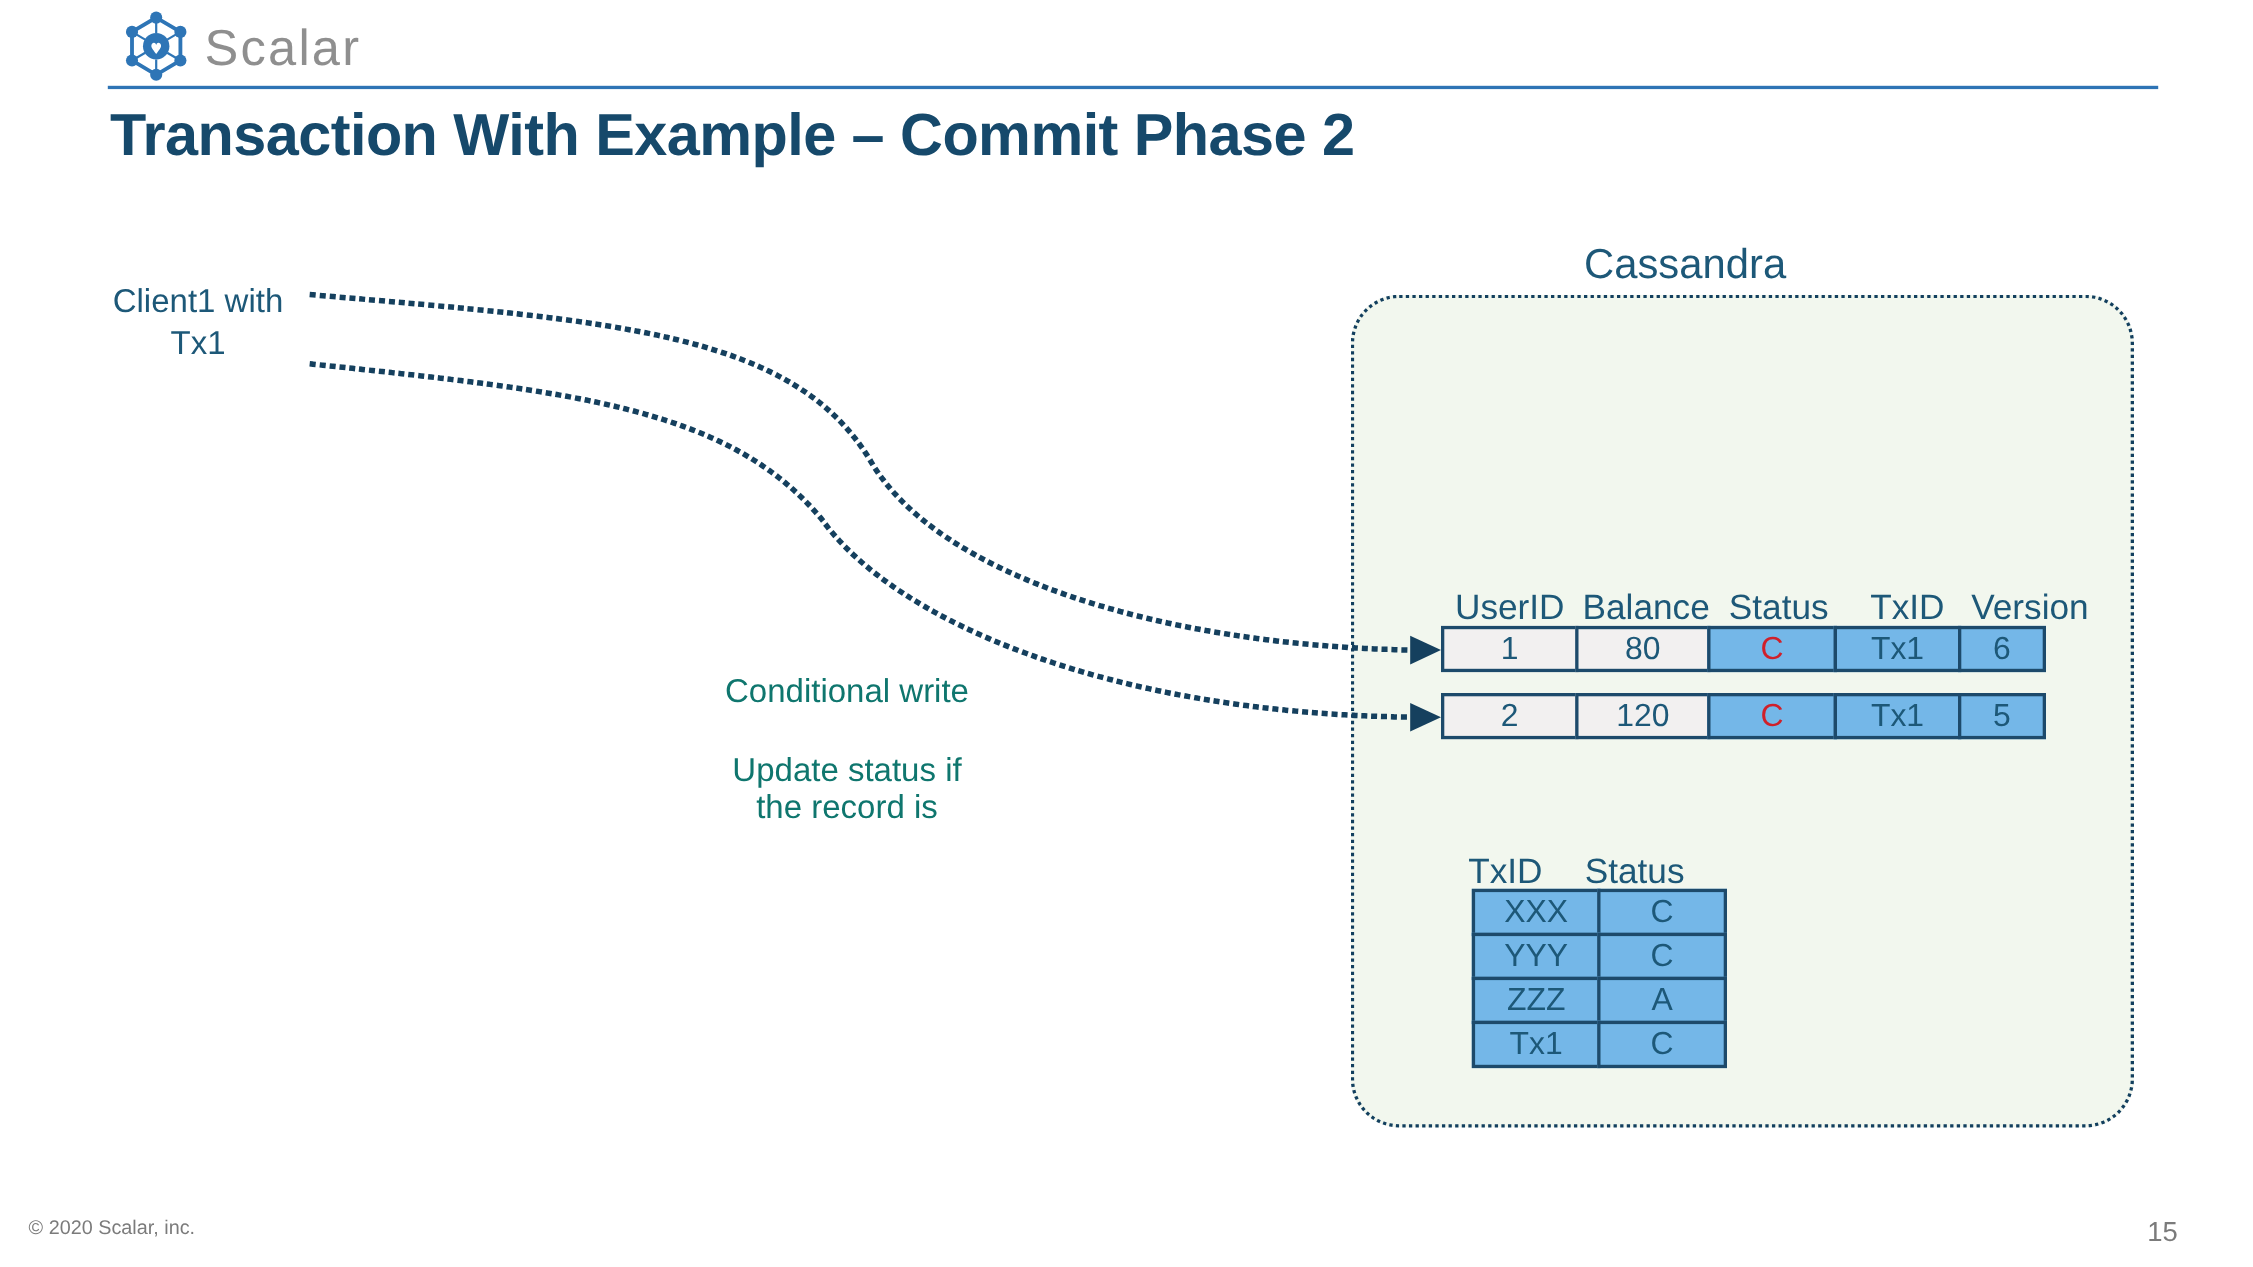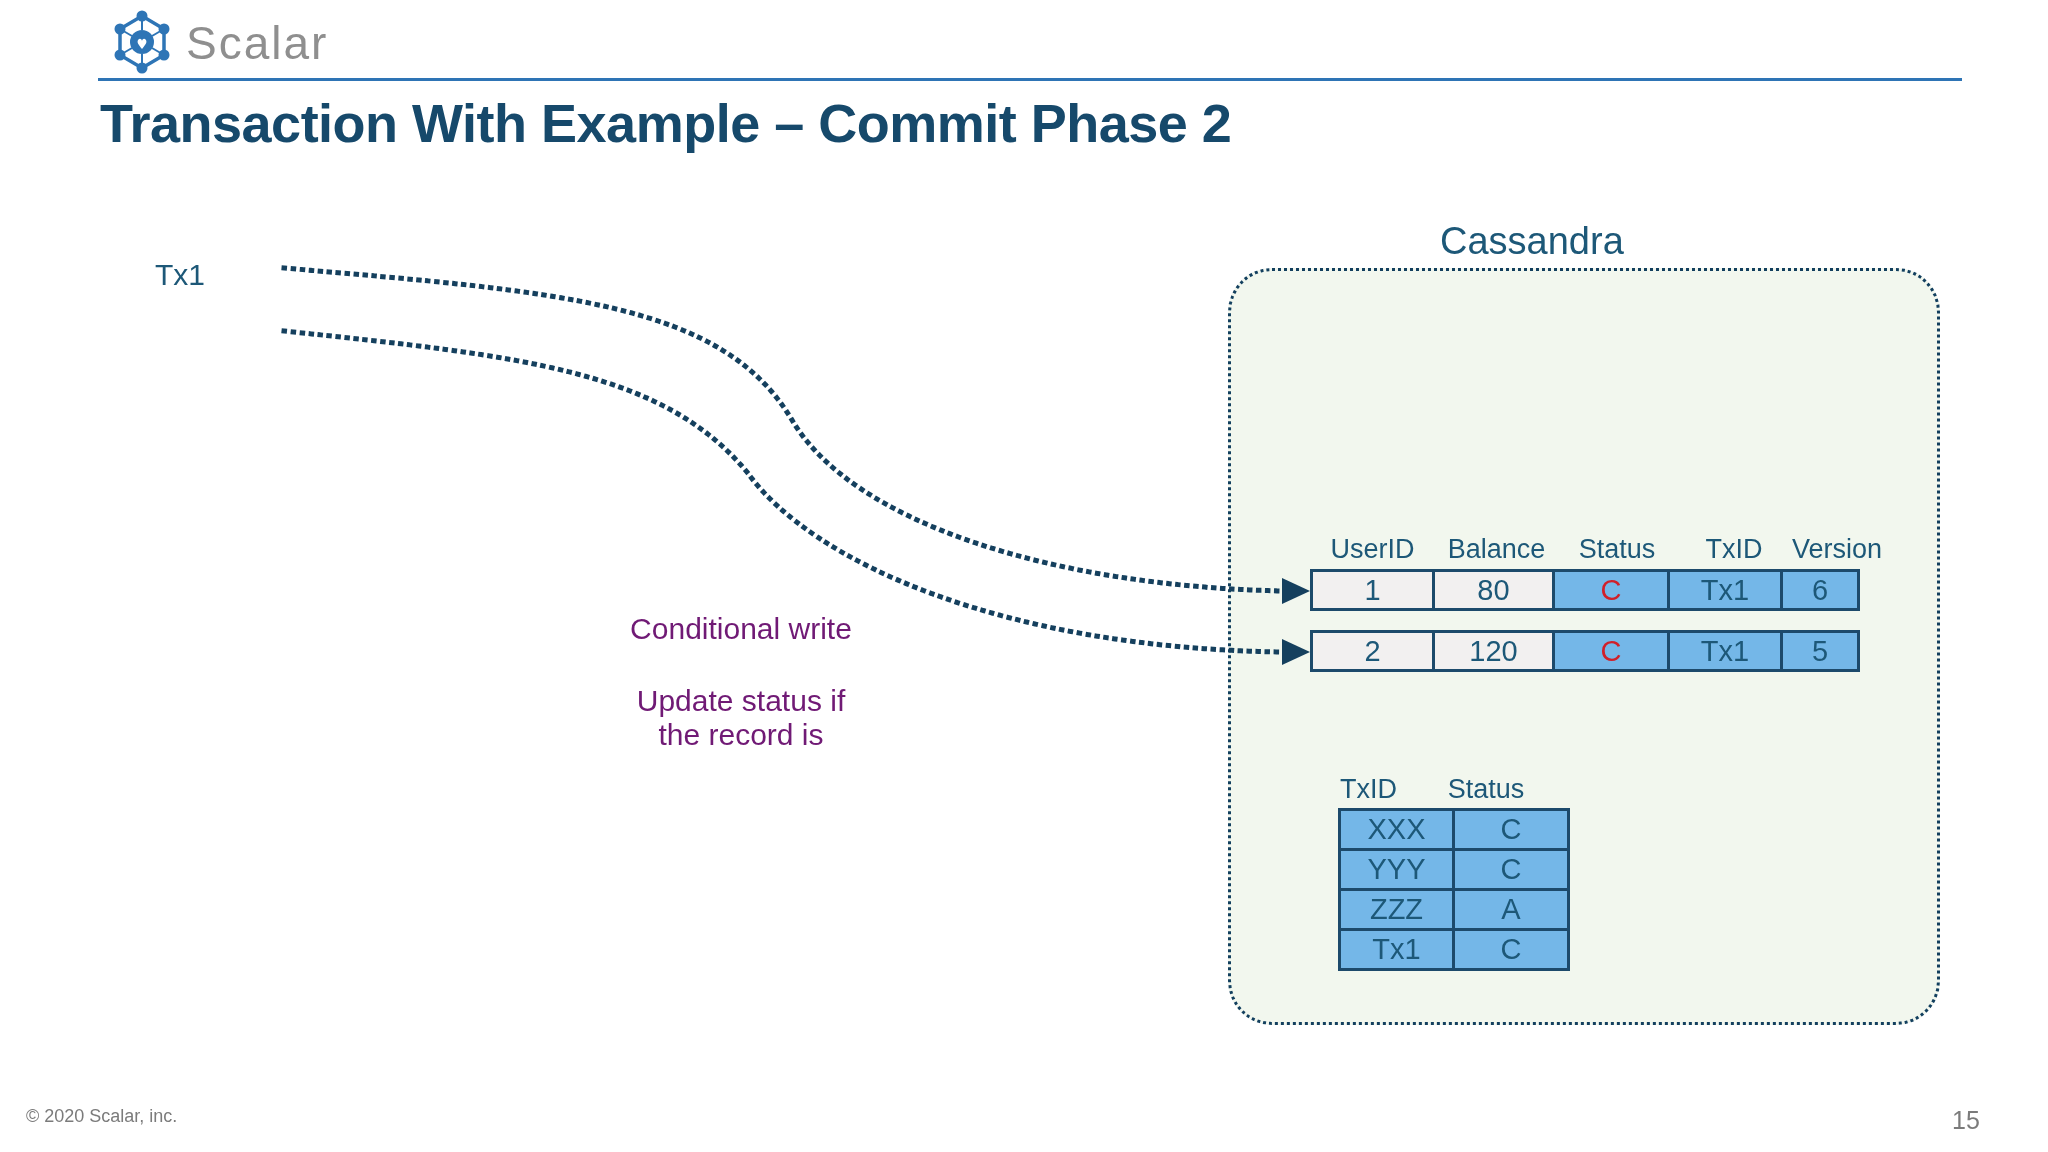--- a/index.html
+++ b/index.html
@@ -26,37 +26,37 @@
     white-space:nowrap;
   }
   
   .client-label{
     position:absolute;left:55px;top:256px;width:250px;
     text-align:center;font-size:30px;line-height:38px;color:#1d5878;
   }
   
   .arrows-svg{position:absolute;left:0;top:0;width:2048px;height:1152px;z-index:2;}
   
-  .annot{position:absolute;width:420px;left:531px;text-align:center;
-    font-size:30px;color:#701a75;line-height:34px;z-index:3;}
+  .annot{position:absolute;width:420px;left:560px;text-align:center;
+    font-size:30px;color:#0f766e;line-height:34px;z-index:3;}
   .annot.cond{top:612px;}
   .annot.update{top:684px;}
   
   .cassandra-label{
     position:absolute;left:1440px;top:220px;width:320px;
     font-size:38px;color:#1d5878;z-index:3;
   }
   .cassandra-box{
     position:absolute;left:1228px;top:268px;width:712px;height:757px;
     box-sizing:border-box;
     border:3px dotted #123f5e;border-radius:44px;
     background:#f2f7ee;z-index:1;
   }
   
-  .tbl-headers{position:absolute;display:flex;z-index:3;color:#1d5878;font-size:27px;}
+  .tbl-headers{position:absolute;display:flex;z-index:3;color:#1d5878;font-size:32px;}
   .tbl-headers span{display:block;text-align:center;}
   .acct-headers{left:1310px;top:534px;}
   .tx-headers{left:1310px;top:774px;}
 
   .tbl-row{position:absolute;display:flex;height:42px;z-index:3;}
   .tbl-row .cell{
     box-sizing:border-box;height:100%;
     border:3px solid #1d4a6b;margin-left:-3px;
     display:flex;align-items:center;justify-content:center;
     font-size:29px;color:#1d5878;
@@ -100,20 +100,21 @@
     <circle cx="10" cy="45" r="5.5" fill="#2e75b6"></circle>
     <circle cx="10" cy="19" r="5.5" fill="#2e75b6"></circle>
     <circle cx="32" cy="32" r="12" fill="#2e75b6"></circle>
     <path d="M32 39 C28.5 34.5 26.5 32.5 28.2 29.8 C30 27.5 32 29.5 32 31.2 C32 29.5 34 27.5 35.8 29.8 C37.5 32.5 35.5 34.5 32 39 Z" fill="#ffffff"></path>
   </svg>
   <div class="brand">Scalar</div>
   <div class="header-rule"></div>
   <div class="title">Transaction With Example – Commit Phase 2</div>
 
   <div class="client-label">
+    <div>Client1 with</div>
     <div>Tx1</div>
   </div>
 
   <svg class="arrows-svg" viewBox="0 0 2048 1152">
     <path d="M284,268 C560,292 722,302 792,420 C852,522 1050,586 1282,591" fill="none" stroke="#15405e" stroke-width="5" stroke-dasharray="0.5 8.5" stroke-linecap="square"></path>
     <polygon points="1310,591 1282,578 1282,604" fill="#15405e"></polygon>
     <path d="M284,331 C520,356 662,370 747,472 C812,563 1004,648 1282,652" fill="none" stroke="#15405e" stroke-width="5" stroke-dasharray="0.5 8.5" stroke-linecap="square"></path>
     <polygon points="1310,652 1282,639 1282,665" fill="#15405e"></polygon>
   </svg>
 

